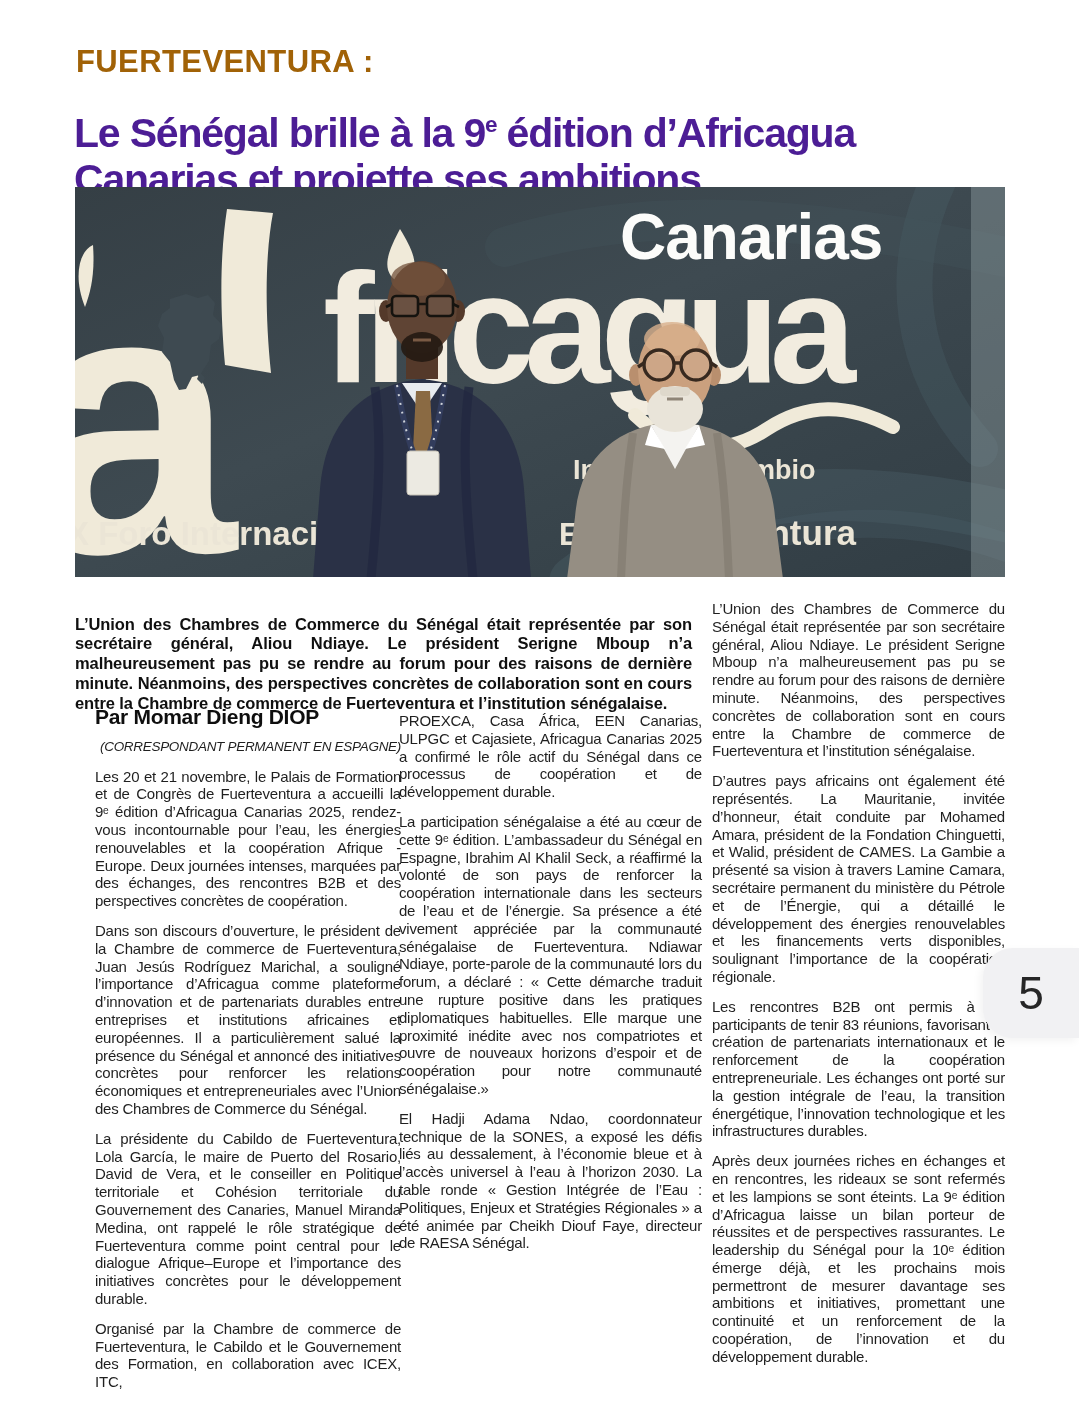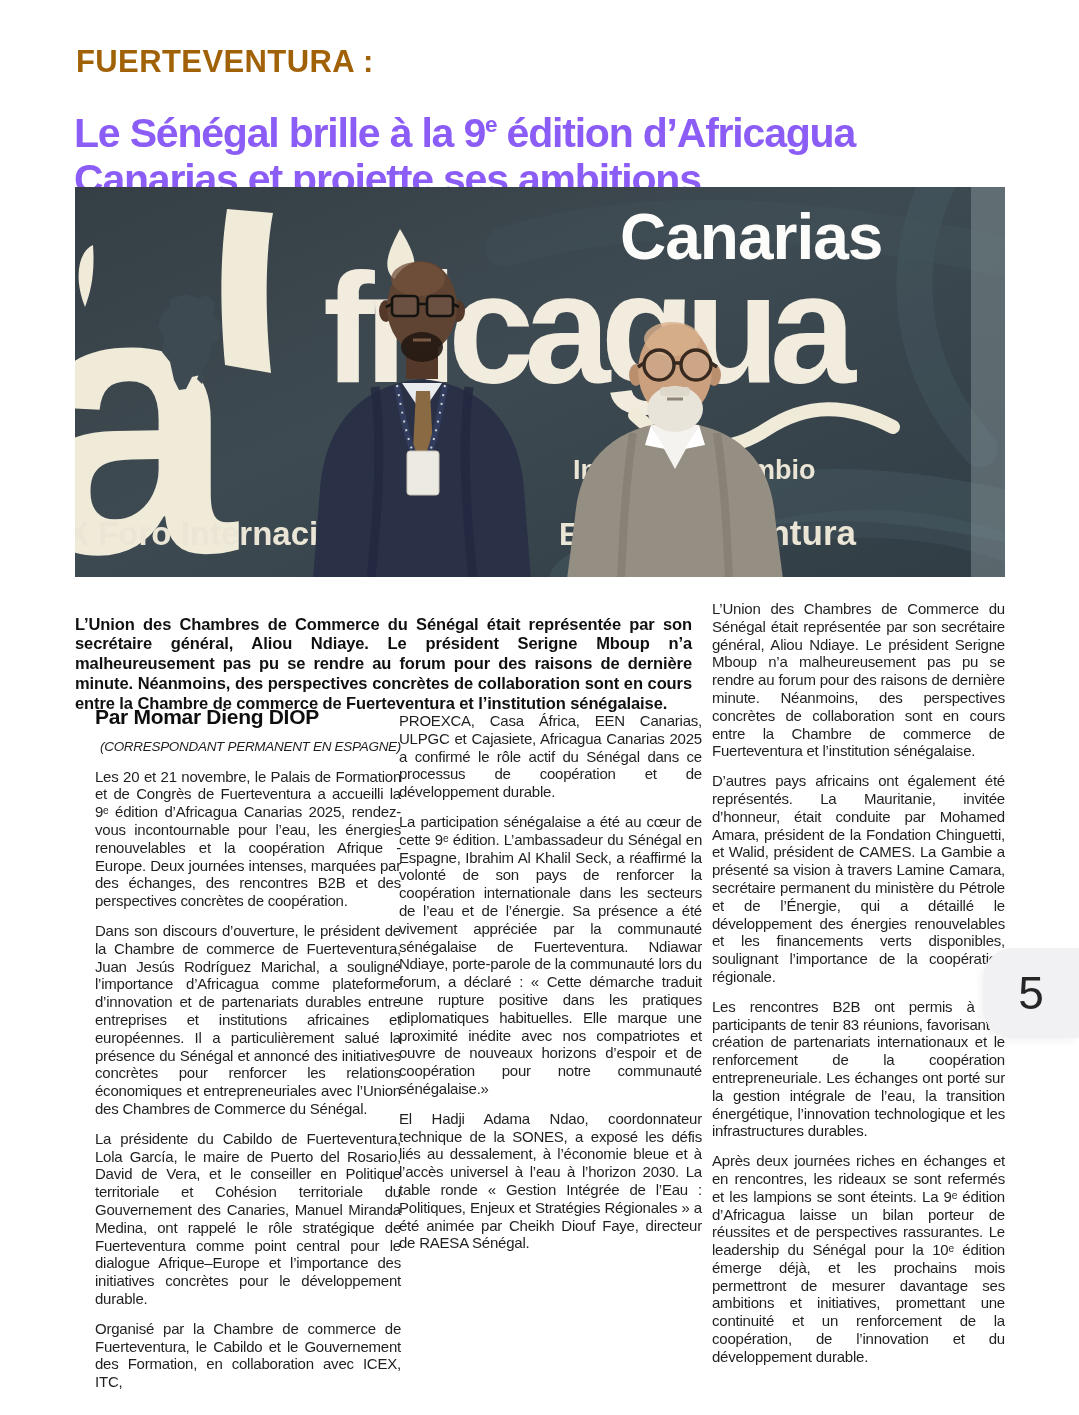--- a/index.html
+++ b/index.html
@@ -7,21 +7,21 @@
     width:1079px;height:1415px;background:#ffffff;position:relative;overflow:hidden;
     font-family:"Liberation Sans","DejaVu Sans",sans-serif;color:#1d1d1d;
     -webkit-font-smoothing:antialiased;
   }
   .kicker{
     position:absolute;left:76px;top:44px;
     font-size:31px;font-weight:bold;color:#a16207;letter-spacing:.4px;
   }
   .headline{
     position:absolute;left:74px;top:84px;width:948px;
-    font-size:41px;line-height:1.1;font-weight:bold;color:#8b5cf6;letter-spacing:-1.2px;
+    font-size:41px;line-height:1.1;font-weight:bold;color:#4c1d95;letter-spacing:-1.2px;
   }
   .headline sup{font-size:.55em;line-height:0;}
   .photo{
     position:absolute;left:75px;top:187px;width:930px;height:390px;overflow:hidden;background:#3e4a51;
   }
   .intro{
     position:absolute;left:75px;top:598px;width:617px;
     font-size:16.5px;font-weight:bold;line-height:1.2;text-align:justify;color:#101010;letter-spacing:-.1px;
   }
   .col{

